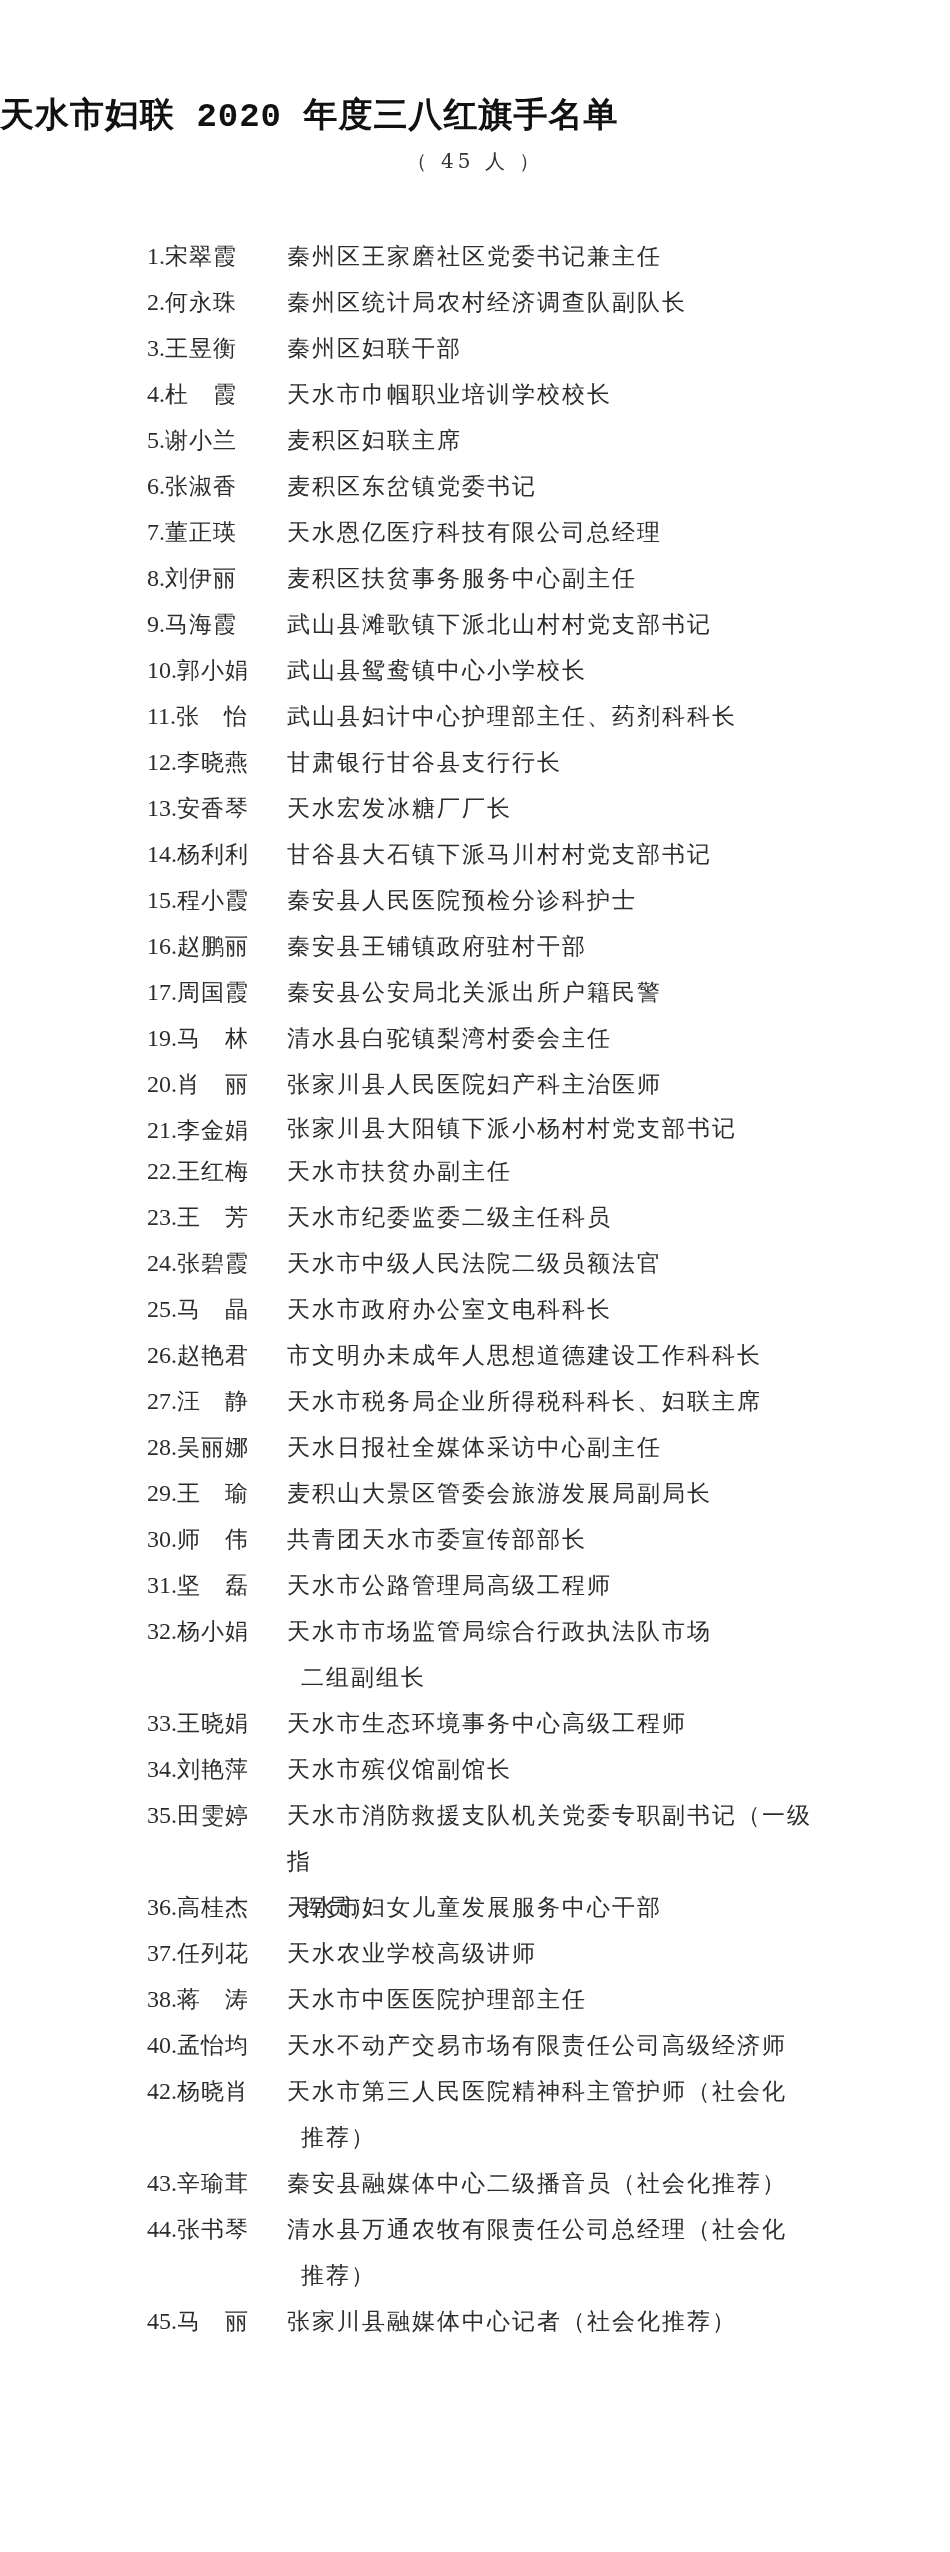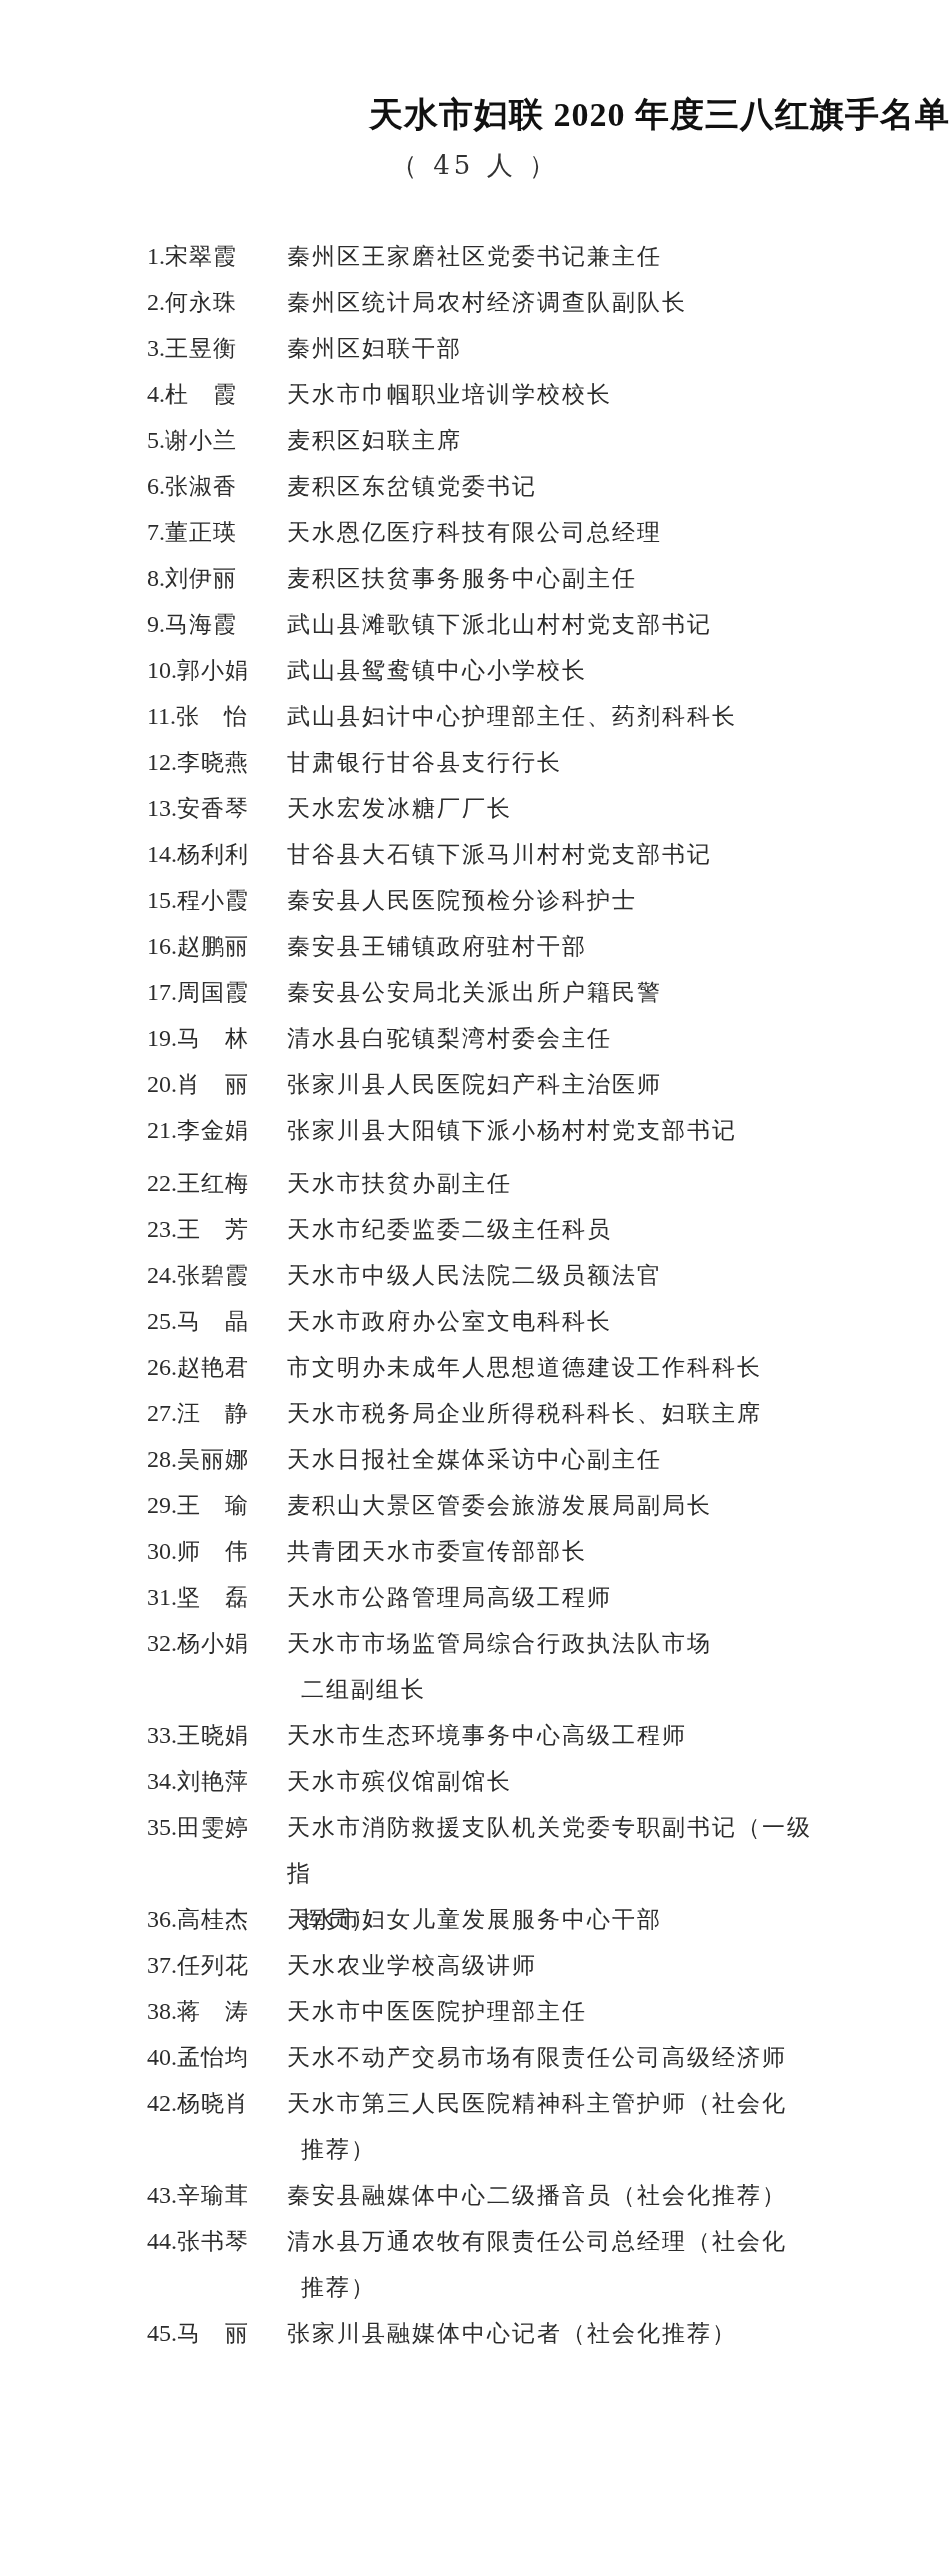--- a/index.html
+++ b/index.html
@@ -8,53 +8,53 @@
     height: 2552px;
     position: relative;
     overflow: hidden;
     font-family: "DejaVu Serif", "Liberation Serif", serif;
     color: #2a2a2a;
   }
   .title {
     position: absolute;
     left: 0; width: 950px;
     top: 92px;
-    text-align: right;
+    text-align: left;
     font-size: 34px;
     font-weight: bold;
     color: #111111;
     letter-spacing: 1px;
-    font-family: Liberation Serif, serif;
+    font-family: Liberation Mono, monospace;
   }
   .subtitle {
     position: absolute;
     left: 0; width: 950px;
     top: 148px;
     text-align: center;
-    font-size: 26px;
+    font-size: 20px;
     color: #333333;
     letter-spacing: 4px;
   }
   .list {
     position: absolute;
     left: 147px;
     top: 237px;
     width: 680px;
   }
   .row {
     position: relative;
     display: flex;
     align-items: flex-start;
     font-size: 23px;
     line-height: 38px;
     height: 38px;
     margin-bottom: 8px;
     color: #2c2c2c;
   }
-  .row.tight { margin-bottom: 15px; }
+  .row.tight { margin-bottom: 3px; align-items: center; }
   .row.wrap { height: 84px; }
   .num {
     display: inline-block;
     white-space: nowrap;
     font-family: "Liberation Serif", "DejaVu Serif", serif;
     font-size: 24px;
   }
   .name {
     display: inline-block;
     white-space: nowrap;

